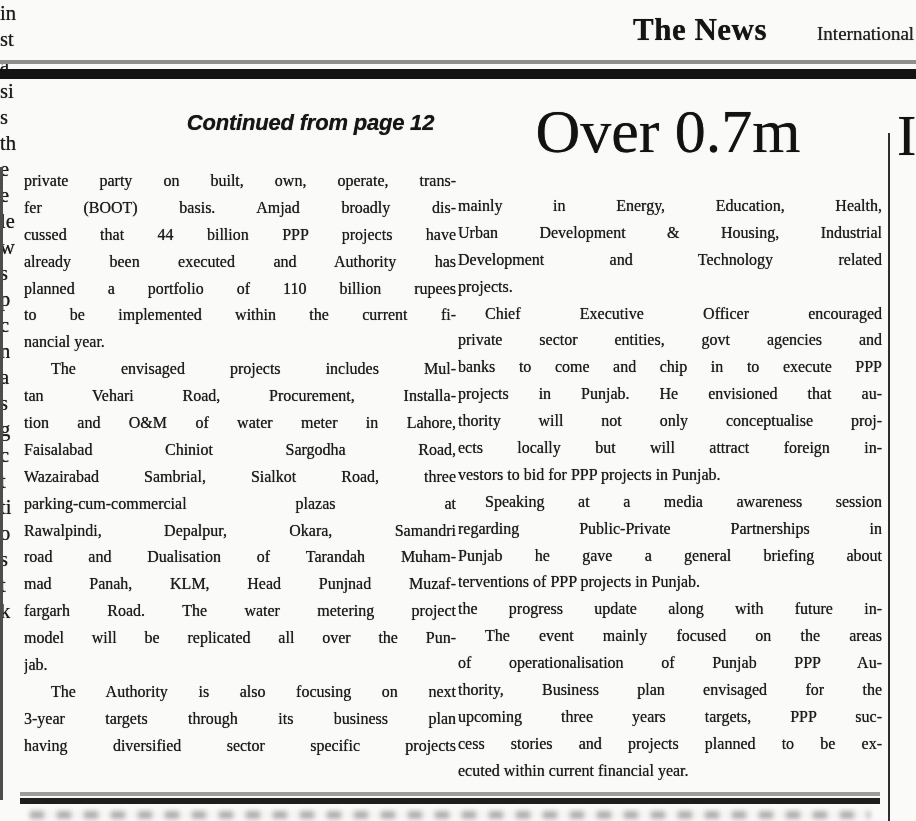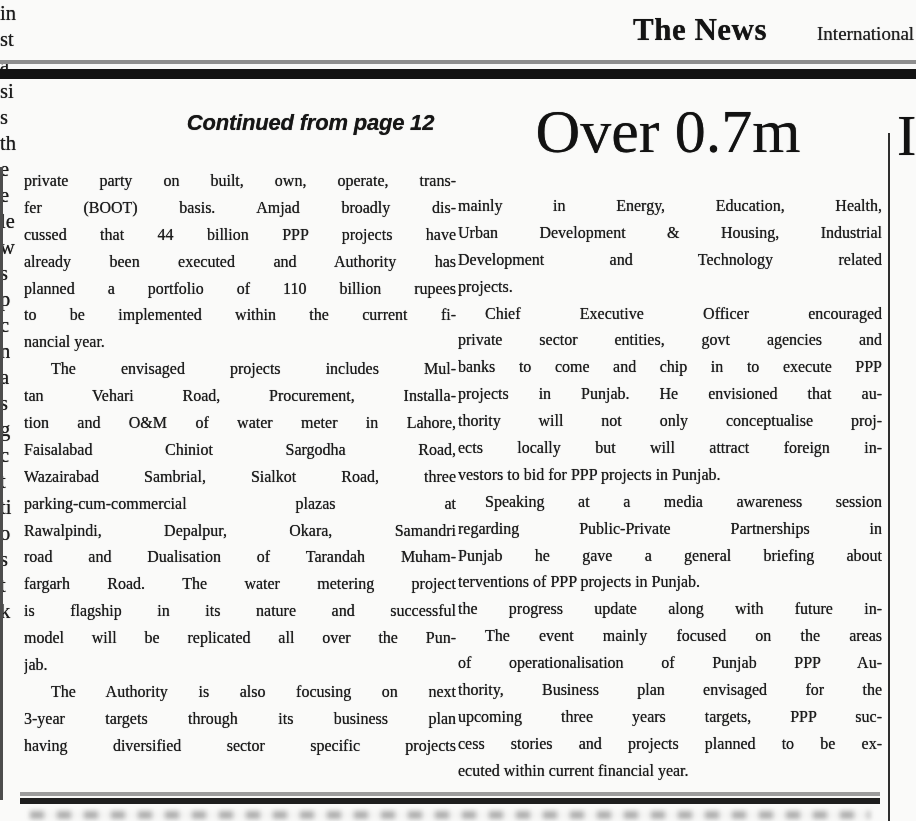--- a/index.html
+++ b/index.html
@@ -86,22 +86,22 @@
       <div class="tline">to be implemented within the current fi-</div>
       <div class="tline fin">nancial year.</div>
       <div class="tline ind">The envisaged projects includes Mul-</div>
       <div class="tline">tan Vehari Road, Procurement, Installa-</div>
       <div class="tline">tion and O&amp;M of water meter in Lahore,</div>
       <div class="tline">Faisalabad Chiniot Sargodha Road,</div>
       <div class="tline">Wazairabad Sambrial, Sialkot Road, three</div>
       <div class="tline">parking-cum-commercial plazas at</div>
       <div class="tline">Rawalpindi, Depalpur, Okara, Samandri</div>
       <div class="tline">road and Dualisation of Tarandah Muham-</div>
+      <div class="tline">mad Panah, KLM, Head Punjnad Muzaf-</div>
       <div class="tline">fargarh Road. The water metering project</div>
-      <div class="tline">is flagship in its nature and successful</div>
       <div class="tline">model will be replicated all over the Pun-</div>
       <div class="tline fin">jab.</div>
       <div class="tline ind">The Authority is also focusing on next</div>
       <div class="tline">3-year targets through its business plan</div>
       <div class="tline">having diversified sector specific projects</div>
     </div>
   <div class="col col-middle soft" id="col-middle">
       <div class="tline">mainly in Energy, Education, Health,</div>
       <div class="tline">Urban Development &amp; Housing, Industrial</div>
       <div class="tline">Development and Technology related</div>

